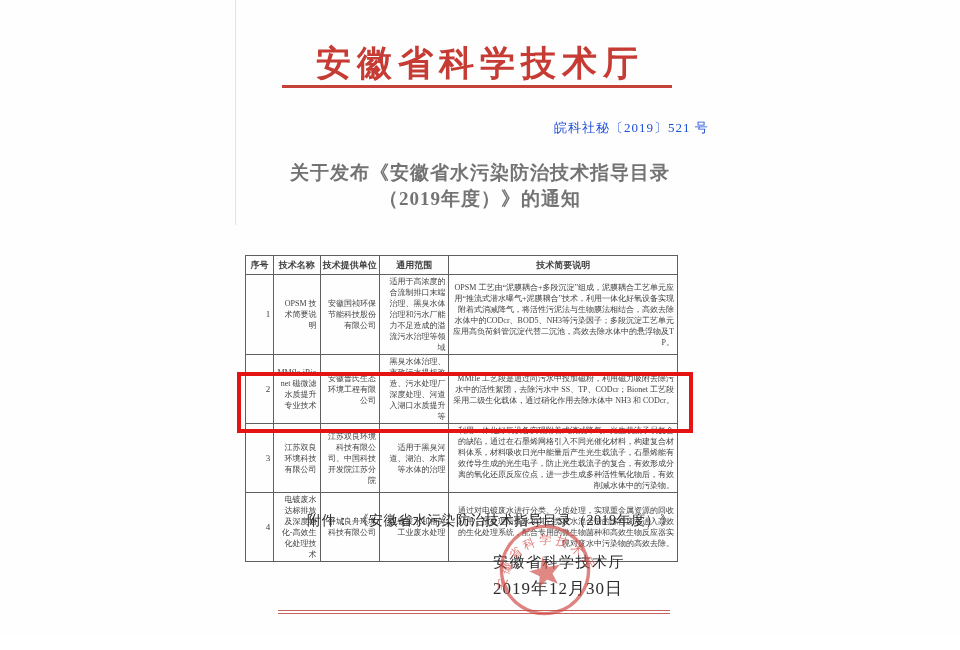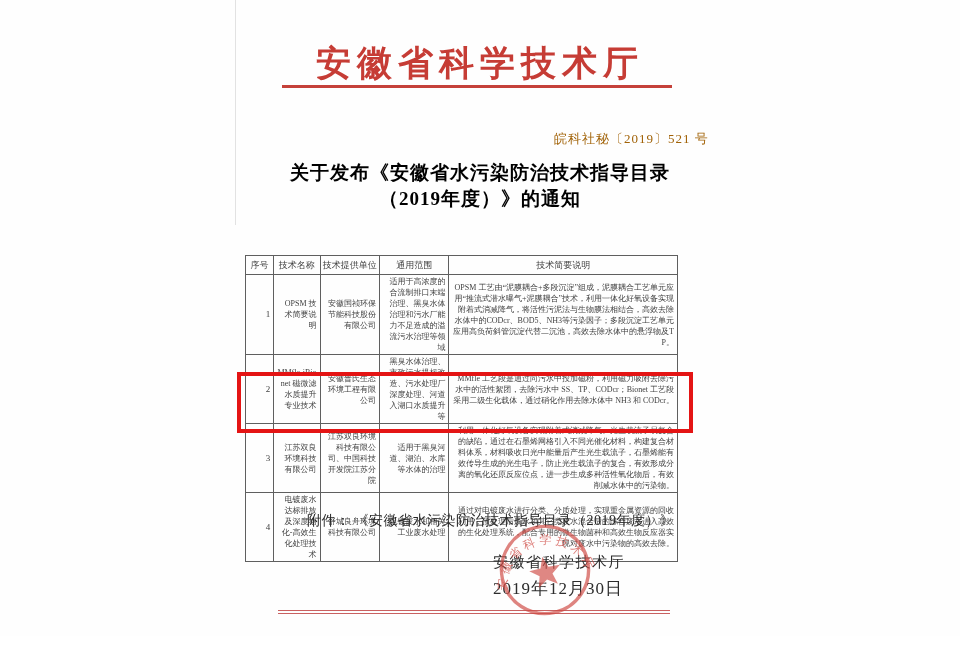--- a/index.html
+++ b/index.html
@@ -7,36 +7,36 @@
     position:relative;width:960px;height:636px;background:#fefefe;overflow:hidden;
     font-family:"Liberation Serif","DejaVu Serif",serif;color:#3d3d3d;
   }
   .abs{position:absolute;}
   
   #agency-title{
     left:0;top:40px;width:960px;text-align:center;
     font-size:35px;font-weight:bold;letter-spacing:6px;color:#c63c35;
   }
   #header-rule{left:282px;top:85px;width:390px;height:3px;background:#c5413a;}
-  #doc-number{left:514px;top:130px;font-size:13px;color:#a16207;letter-spacing:1px;padding-left:40px;}
+  #doc-number{left:514px;top:119px;font-size:13px;color:#1d4ed8;letter-spacing:1px;padding-left:40px;}
   
   #notice-title{
     left:240px;top:160px;width:480px;text-align:center;
-    font-size:19px;font-weight:bold;color:#000000;line-height:26px;letter-spacing:1px;
+    font-size:19px;font-weight:bold;color:#737373;line-height:26px;letter-spacing:1px;
   }
   
   #tech-table{
     left:245px;top:255px;width:433px;border-collapse:collapse;table-layout:fixed;
     font-size:8px;color:#404040;
   }
   #tech-table td,#tech-table th{
     border:1px solid #5f5f5f;padding:1px 3px;line-height:11px;vertical-align:middle;
     overflow:hidden;word-break:break-all;text-align:right;
   }
-  #tech-table th{font-size:9px;font-weight:normal;text-align:center;height:16px;padding:1px;}
+  #tech-table th{font-size:9px;font-weight:bold;text-align:center;height:16px;padding:1px;}
   .col-no{width:28px;} .col-name{width:46px;} .col-prov{width:59px;}
   .col-scope{width:69px;} .col-sum{width:227px;}
   td.no{text-align:center;font-size:9px;}
   td.sum{line-height:10.5px;text-align:justify;}
   tr.r1{height:60px;} tr.r2{height:44px;} tr.r3{height:54px;} tr.r4{height:67px;}
   
   #highlight-box{
     left:237px;top:372px;width:456px;height:61px;
     border:4px solid #e41414;box-sizing:border-box;pointer-events:none;
   }

